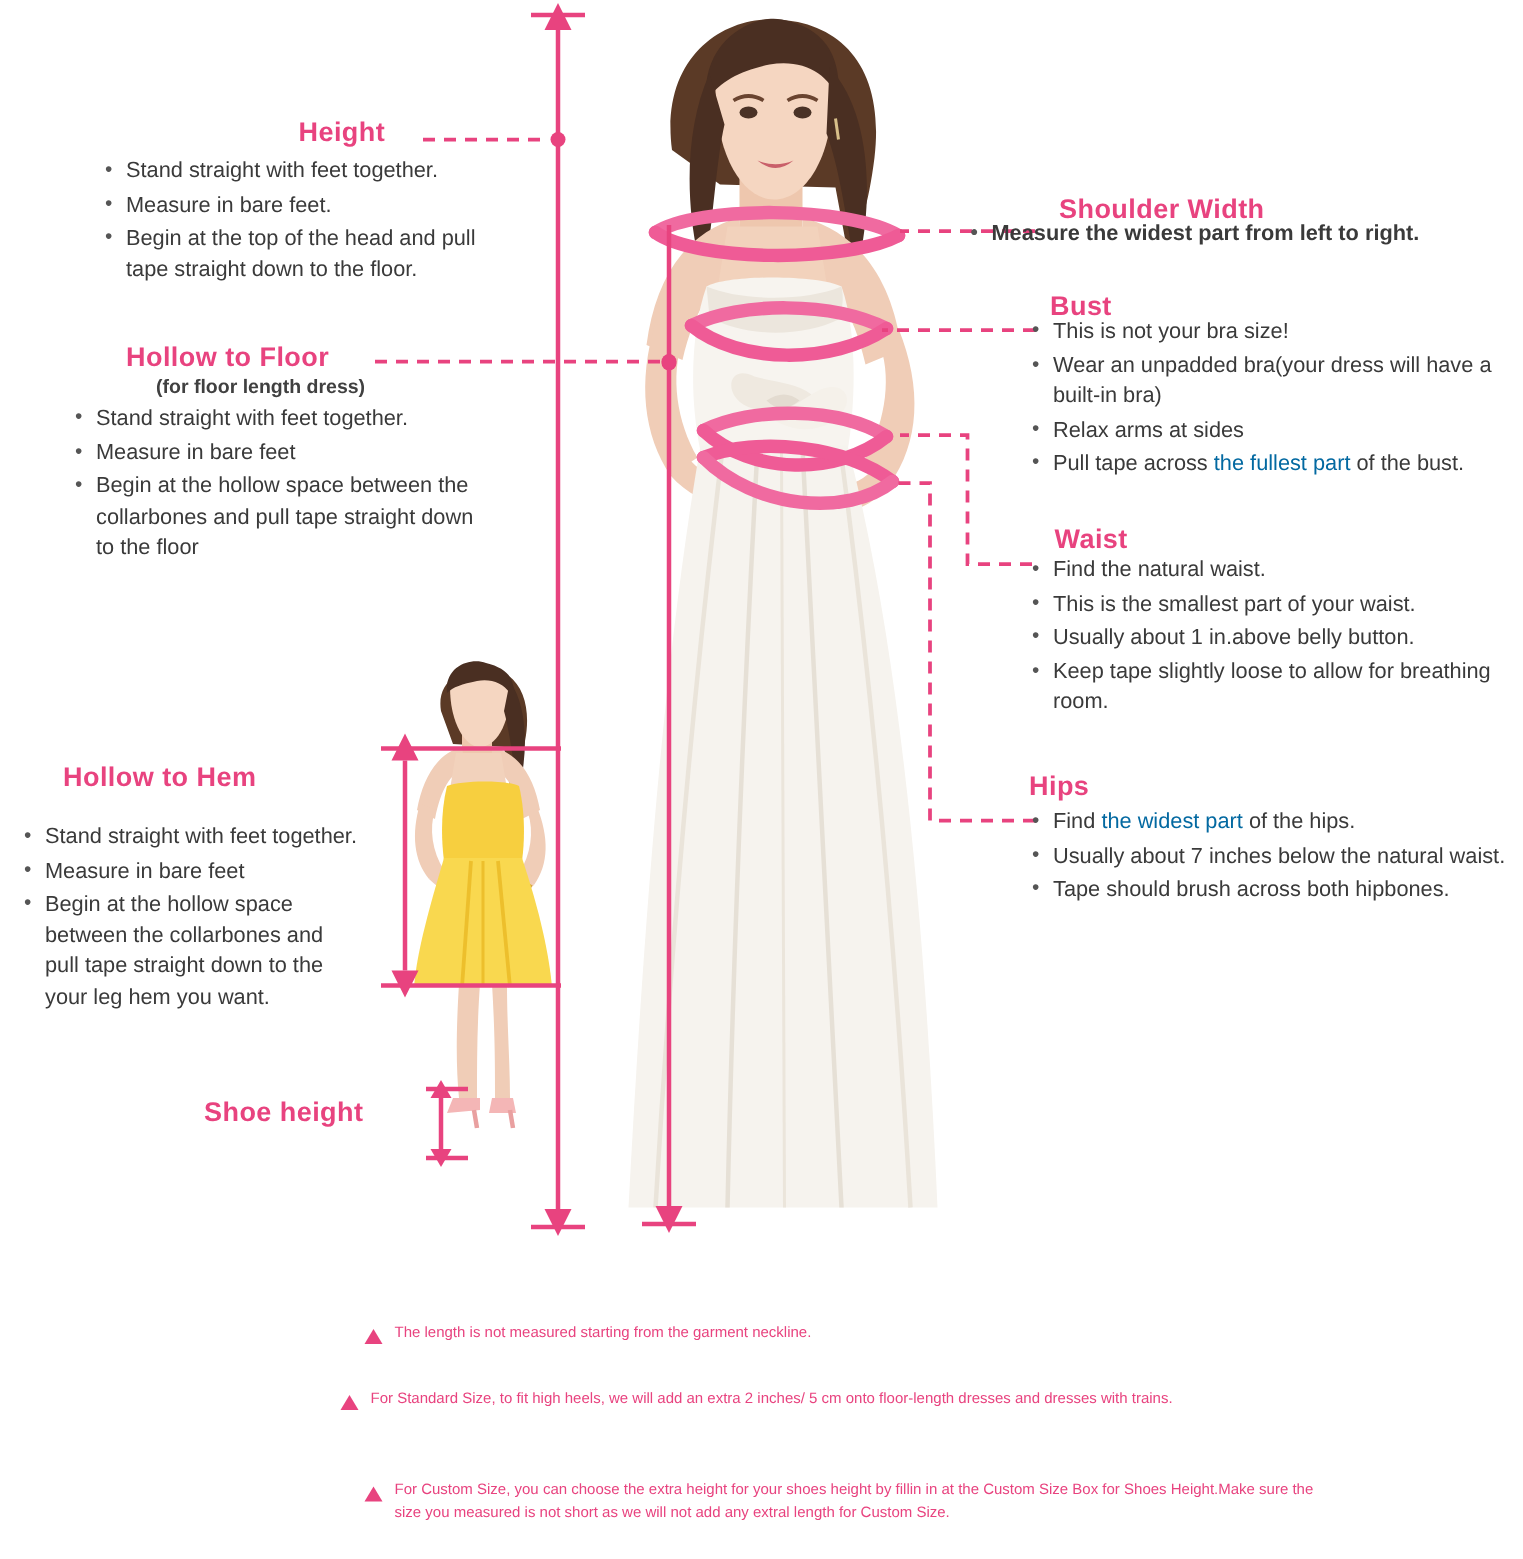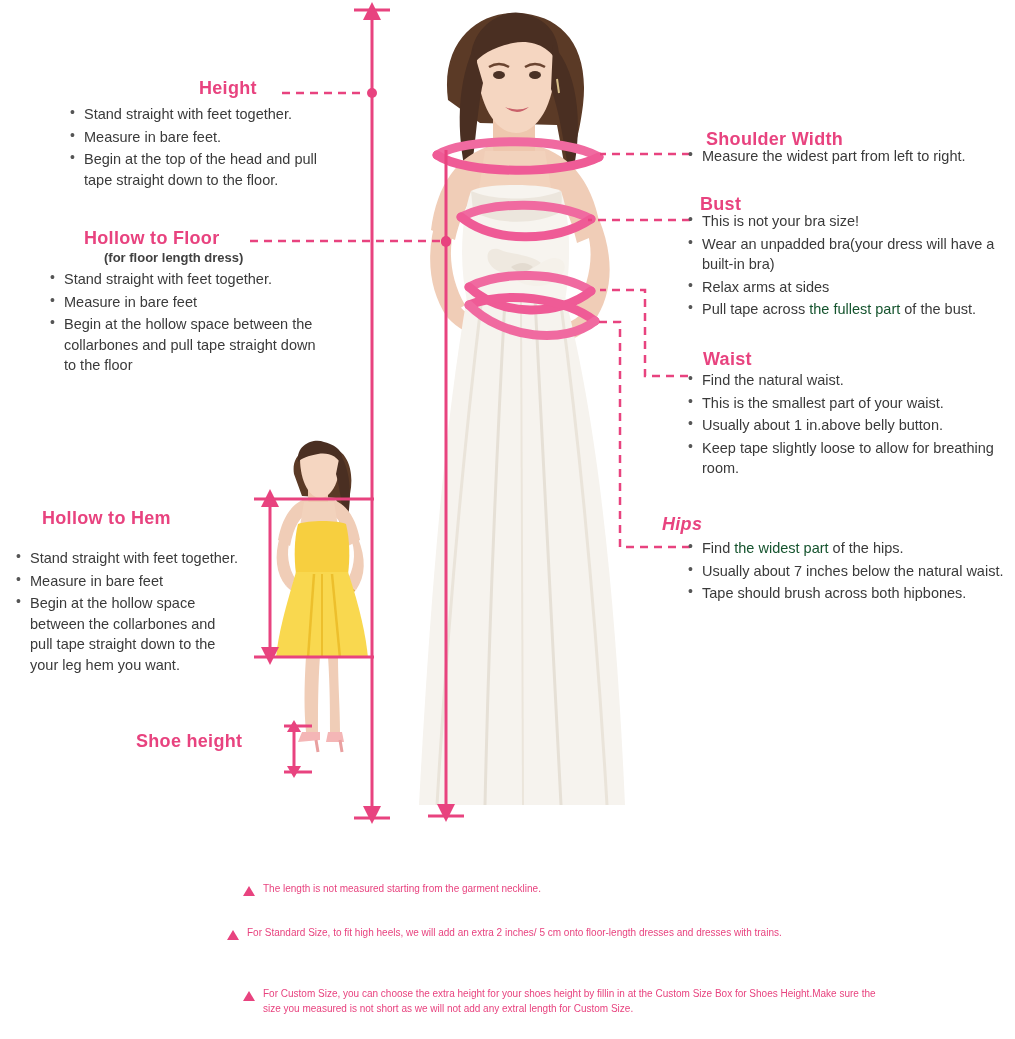--- a/index.html
+++ b/index.html
@@ -49,21 +49,21 @@
     margin-bottom: 2px;
   }
   ul.bullets li::before {
     content: "•";
     position: absolute;
     left: 2px;
     top: -1px;
     color: #555;
     font-size: 14px;
   }
-  .pinktext { color: #14532d; }
+  .pinktext { color: #0369a1; }
 
   
   .note {
     position: relative;
     color: #e8437f;
     font-size: 10px;
     line-height: 1.45;
     padding-left: 20px;
   }
   .note .tri {
@@ -239,21 +239,21 @@
   <div class="abs heading" style="left:42px; top:508px;text-align:center;">Hollow to Hem</div>
   <ul class="abs bullets" style="left:14px; top:548px; width:224px;">
     <li>Stand straight with feet together.</li>
     <li>Measure in bare feet</li>
     <li>Begin at the hollow space between the collarbones and pull tape straight down to the your leg hem  you want.</li>
   </ul>
 
   <div class="abs heading" style="left:136px; top:731px;">Shoe height</div>
 
   <div class="abs heading" style="left:706px; top:129px;">Shoulder Width</div>
-  <ul class="abs bullets" style="left:686px; top:146px; width:320px;">
+  <ul class="abs bullets" style="left:645px; top:146px; width:320px;font-weight:bold;">
     <li>Measure the widest part from left to right.</li>
   </ul>
 
   <div class="abs heading" style="left:700px; top:194px;">Bust</div>
   <ul class="abs bullets" style="left:686px; top:211px; width:322px;">
     <li>This is not your bra size!</li>
     <li>Wear an unpadded bra(your dress will have a built-in bra)</li>
     <li>Relax arms at sides</li>
     <li>
       <span>Pull tape across </span><span class="pinktext">the fullest part</span><span> of the bust.</span>
@@ -261,21 +261,21 @@
   </ul>
 
   <div class="abs heading" style="left:703px; top:349px;">Waist</div>
   <ul class="abs bullets" style="left:686px; top:370px; width:312px;">
     <li>Find the natural waist.</li>
     <li>This is the smallest part of your waist.</li>
     <li>Usually about 1 in.above belly button.</li>
     <li>Keep tape slightly loose to allow for breathing room.</li>
   </ul>
 
-  <div class="abs heading" style="left:662px; top:514px;font-style:italic;">Hips</div>
+  <div class="abs heading" style="left:686px; top:514px;">Hips</div>
   <ul class="abs bullets" style="left:686px; top:538px; width:320px;">
     <li>
       <span>Find </span><span class="pinktext">the widest part</span><span> of the hips.</span>
     </li>
     <li>Usually about 7 inches below the natural waist.</li>
     <li>Tape should brush across both hipbones.</li>
   </ul>
 
   <div class="abs note" style="left:243px; top:882px; width:700px;">
     <span class="tri"></span>

